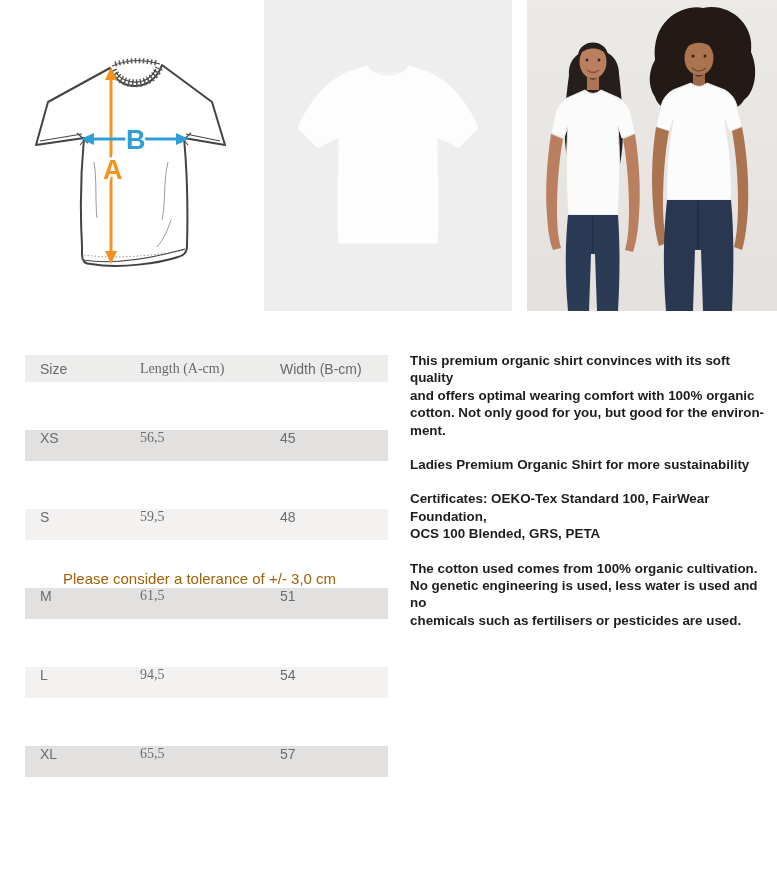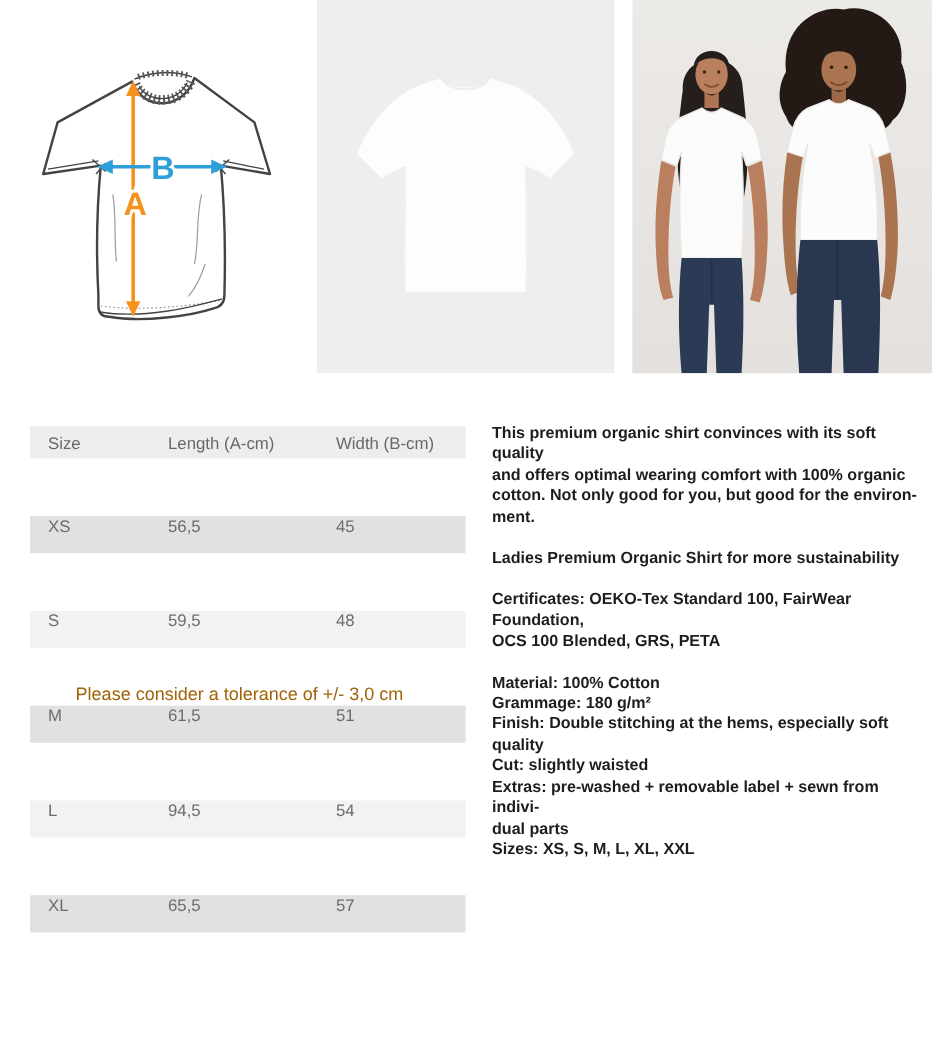--- a/index.html
+++ b/index.html
@@ -14,21 +14,21 @@
     background:linear-gradient(180deg,#eceae7 0%, #e7e4e1 60%, #e3e0dd 100%); }
   .diagram-panel svg, .flat-photo-panel svg, .models-photo-panel svg { display:block; width:100%; height:100%; }
 
   
   .size-table { position:absolute; left:25px; top:355px; width:363px; font-size:14px; color:#6b6c6e; }
   .t-header { display:flex; align-items:center; height:27px; background:#ededec; margin-bottom:17px; color:#67686a; }
   .t-row { display:flex; align-items:flex-start; height:31px; margin-bottom:2px;margin-top:48px; }
   .row-dark  { background:#e2e1e0; }
   .row-light { background:#f3f2f1; }
   .c1 { width:100px; padding-left:15px; }
-  .c2 { width:140px; padding-left:15px; }
+  .c2 { width:140px; padding-left:15px;font-family:Liberation Serif, serif; }
   .c3 { flex:1;      padding-left:15px; }
 
   .tolerance-note { position:absolute; left:38px; top:570px; font-size:15px; color:#a16207;margin-left:25px; }
 
   
   .description { position:absolute; left:410px; top:352px; width:364px;
     font-size:13.4px; line-height:17.4px; color:#1d1d1d;font-weight:bold; }
   .para { white-space:pre-line; margin:0 0 17px 0; }
 
   
@@ -177,22 +177,18 @@
   <div class="tolerance-note">Please consider a tolerance of +/- 3,0 cm</div>
 
   <div class="description">
     <p class="para">This premium organic shirt convinces with its soft quality
 and offers optimal wearing comfort with 100% organic
 cotton. Not only good for you, but good for the environ-
 ment.</p>
     <p class="para">Ladies Premium Organic Shirt for more sustainability</p>
     <p class="para">Certificates: OEKO-Tex Standard 100, FairWear Foundation,
 OCS 100 Blended, GRS, PETA</p>
-    <p class="para">Material: 100% Cotton
-Grammage: 180 g/m²
-Finish: Double stitching at the hems, especially soft quality
-Cut: slightly waisted
-Extras: pre-washed + removable label + sewn from indivi-
-dual parts
-Sizes: XS, S, M, L, XL, XXL</p>
+    <p class="para">The cotton used comes from 100% organic cultivation.
+No genetic engineering is used, less water is used and no
+chemicals such as fertilisers or pesticides are used.</p>
   </div>
 
 </div>
 
 </body></html>

